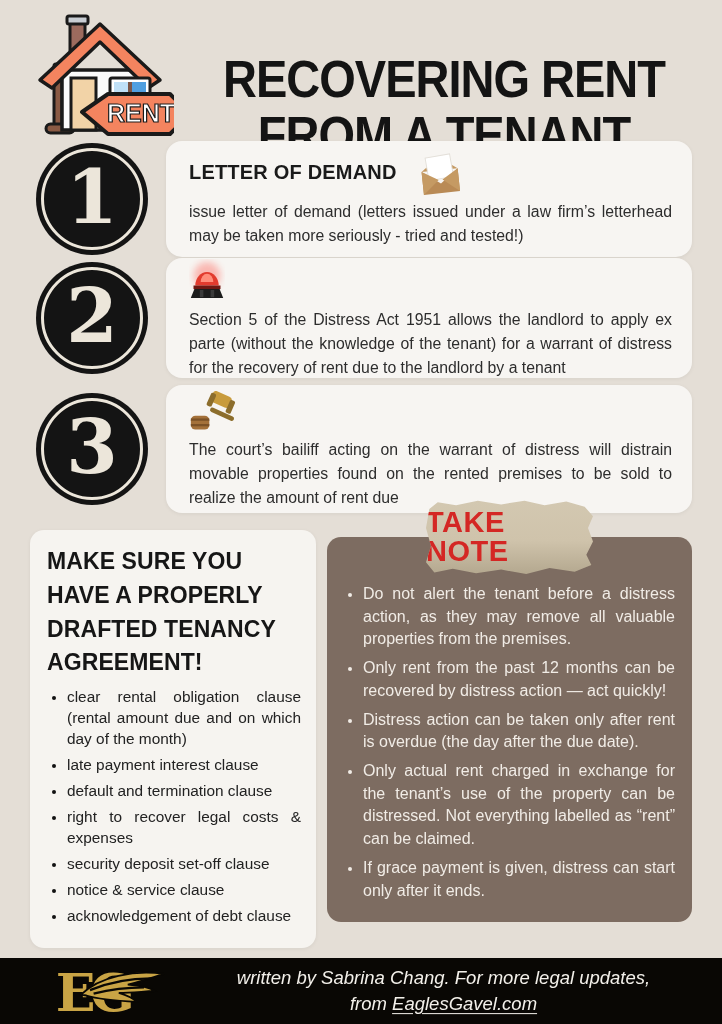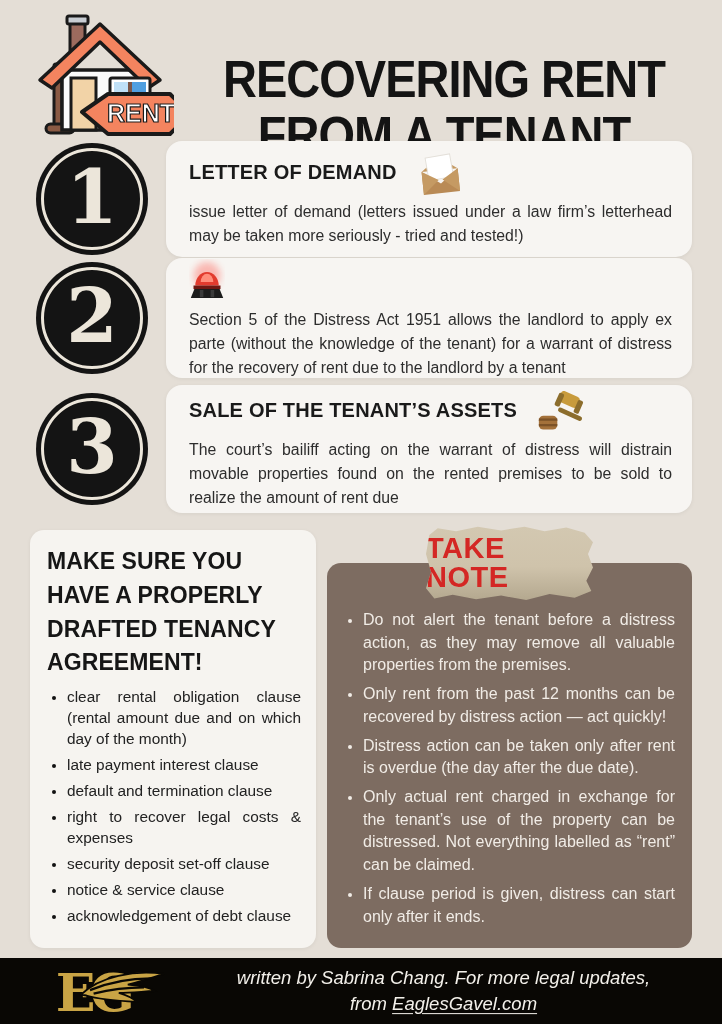--- a/index.html
+++ b/index.html
@@ -61,21 +61,21 @@
     color:#161616;line-height:1.47;letter-spacing:.1px;
   }
   .tenancy-box ul{margin:0;padding:0 2px 0 24px;}
   .tenancy-box li{
     font-size:15.4px;line-height:1.36;color:#222;text-align:justify;margin-bottom:5px;
   }
   .tenancy-box li::marker{color:#111;font-size:14px;}
 
   
   .note-box{
-    position:absolute;left:327px;top:563px;width:365px;height:385px;
+    position:absolute;left:327px;top:537px;width:365px;height:385px;
     background:#7d6c61;border-radius:14px;box-sizing:border-box;
     padding:46px 15px 0 13px;
   }
   .torn-paper{
     position:absolute;left:99px;top:-37px;width:167px;height:74px;
     background:linear-gradient(180deg,#d3c8b1 0%,#cfc3ab 55%,#b4a88f 100%);
     clip-path:polygon(2% 12%,7% 3%,18% 7%,31% 1%,45% 6%,59% 1%,71% 7%,84% 2%,95% 9%,100% 22%,97% 38%,100% 56%,96% 74%,99% 88%,89% 97%,74% 92%,60% 100%,45% 94%,30% 99%,16% 93%,5% 98%,0% 84%,3% 62%,0% 38%);
     display:flex;align-items:center;justify-content:center;
   }
   .torn-paper h2{
@@ -181,21 +181,20 @@
       <p class="step-body">Section 5 of the Distress Act 1951 allows the landlord to apply ex parte (without the knowledge of the tenant) for a warrant of distress for the recovery of rent due to the landlord by a tenant</p>
     </div>
   </div>
 
   <div class="step-row s3">
     <div class="num-circle">
       <span>3</span>
     </div>
     <div class="step-card">
       <div class="step-head">
-        <h2>SALE OF THE TENANT’S ASSETS</h2>
         <span class="hicon">
           <svg width="48" height="42" viewBox="0 0 52 44">
 
             <rect x="2" y="26" width="20" height="15" rx="5" fill="#a4713a"></rect>
             <rect x="2" y="29" width="20" height="2.5" fill="#7c5227"></rect>
             <rect x="2" y="35" width="20" height="2.5" fill="#7c5227"></rect>
 
             <rect x="22" y="22" width="28" height="5" rx="2.5" fill="#8c6d2c" transform="rotate(24 36 24)"></rect>
 
             <rect x="24" y="2" width="22" height="13" rx="4" fill="#c89b3c" transform="rotate(24 35 8)"></rect>
@@ -223,21 +222,21 @@
 
   <div class="note-box">
     <div class="torn-paper">
       <h2>TAKE NOTE</h2>
     </div>
     <ul>
       <li>Do not alert the tenant before a distress action, as they may remove all valuable properties from the premises.</li>
       <li>Only rent from the past 12 months can be recovered by distress action — act quickly!</li>
       <li>Distress action can be taken only after rent is overdue (the day after the due date).</li>
       <li>Only actual rent charged in exchange for the tenant’s use of the property can be distressed. Not everything labelled as “rent” can be claimed.</li>
-      <li>If clause period is given, distress can start only after it ends.</li>
+      <li>If grace payment is given, distress can start only after it ends.</li>
     </ul>
   </div>
 
   <div class="footer">
     <div class="eg-logo">
       <svg width="126" height="58" viewBox="0 0 140 64">
         <text x="2" y="54" font-family="DejaVu Serif,serif" font-weight="bold" font-size="58" fill="#c9a445" letter-spacing="-6">EG</text>
         <path d="M30,36 C50,16 90,8 122,13 C104,19 98,21 82,25 C96,26 106,28 112,32 C94,33 84,34 72,34 C82,37 88,40 92,44 C70,43 48,41 36,37 Z" fill="#c9a445" stroke="#090704" stroke-width="2"></path>
         <path d="M40,31 C62,22 88,18 108,18 M44,35 C64,30 84,28 100,28" stroke="#090704" stroke-width="2.5" fill="none"></path>
       </svg>

